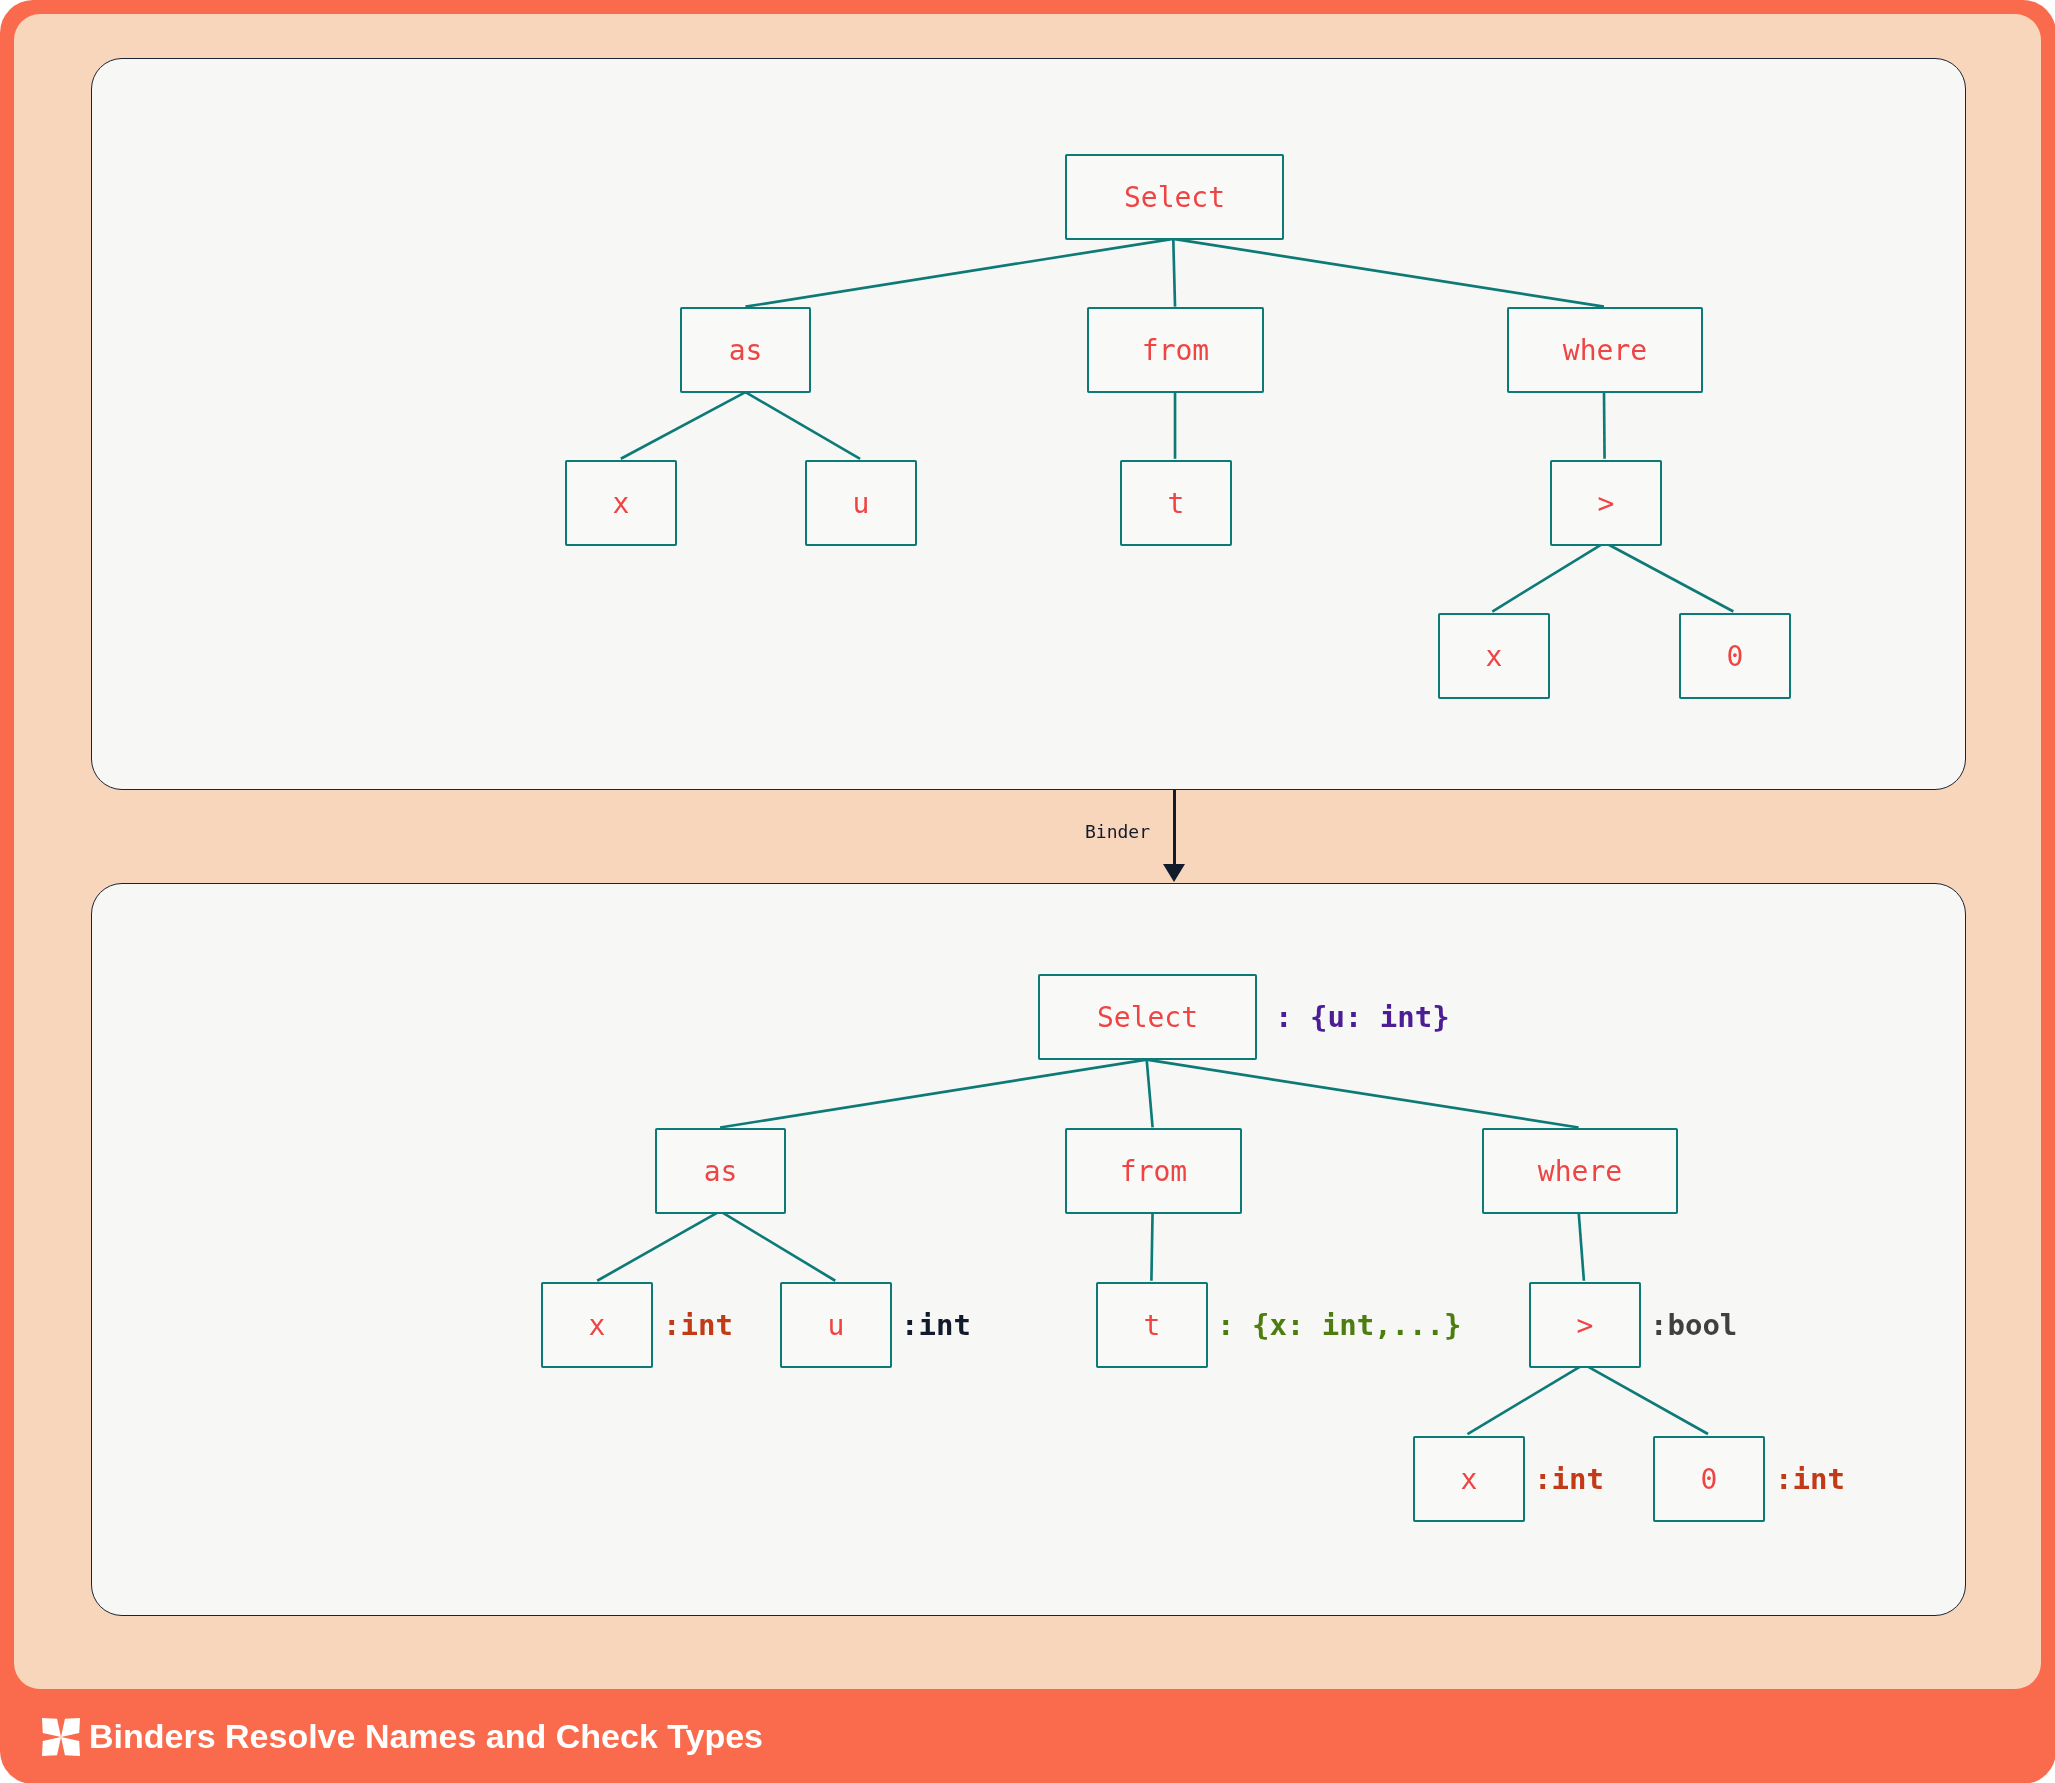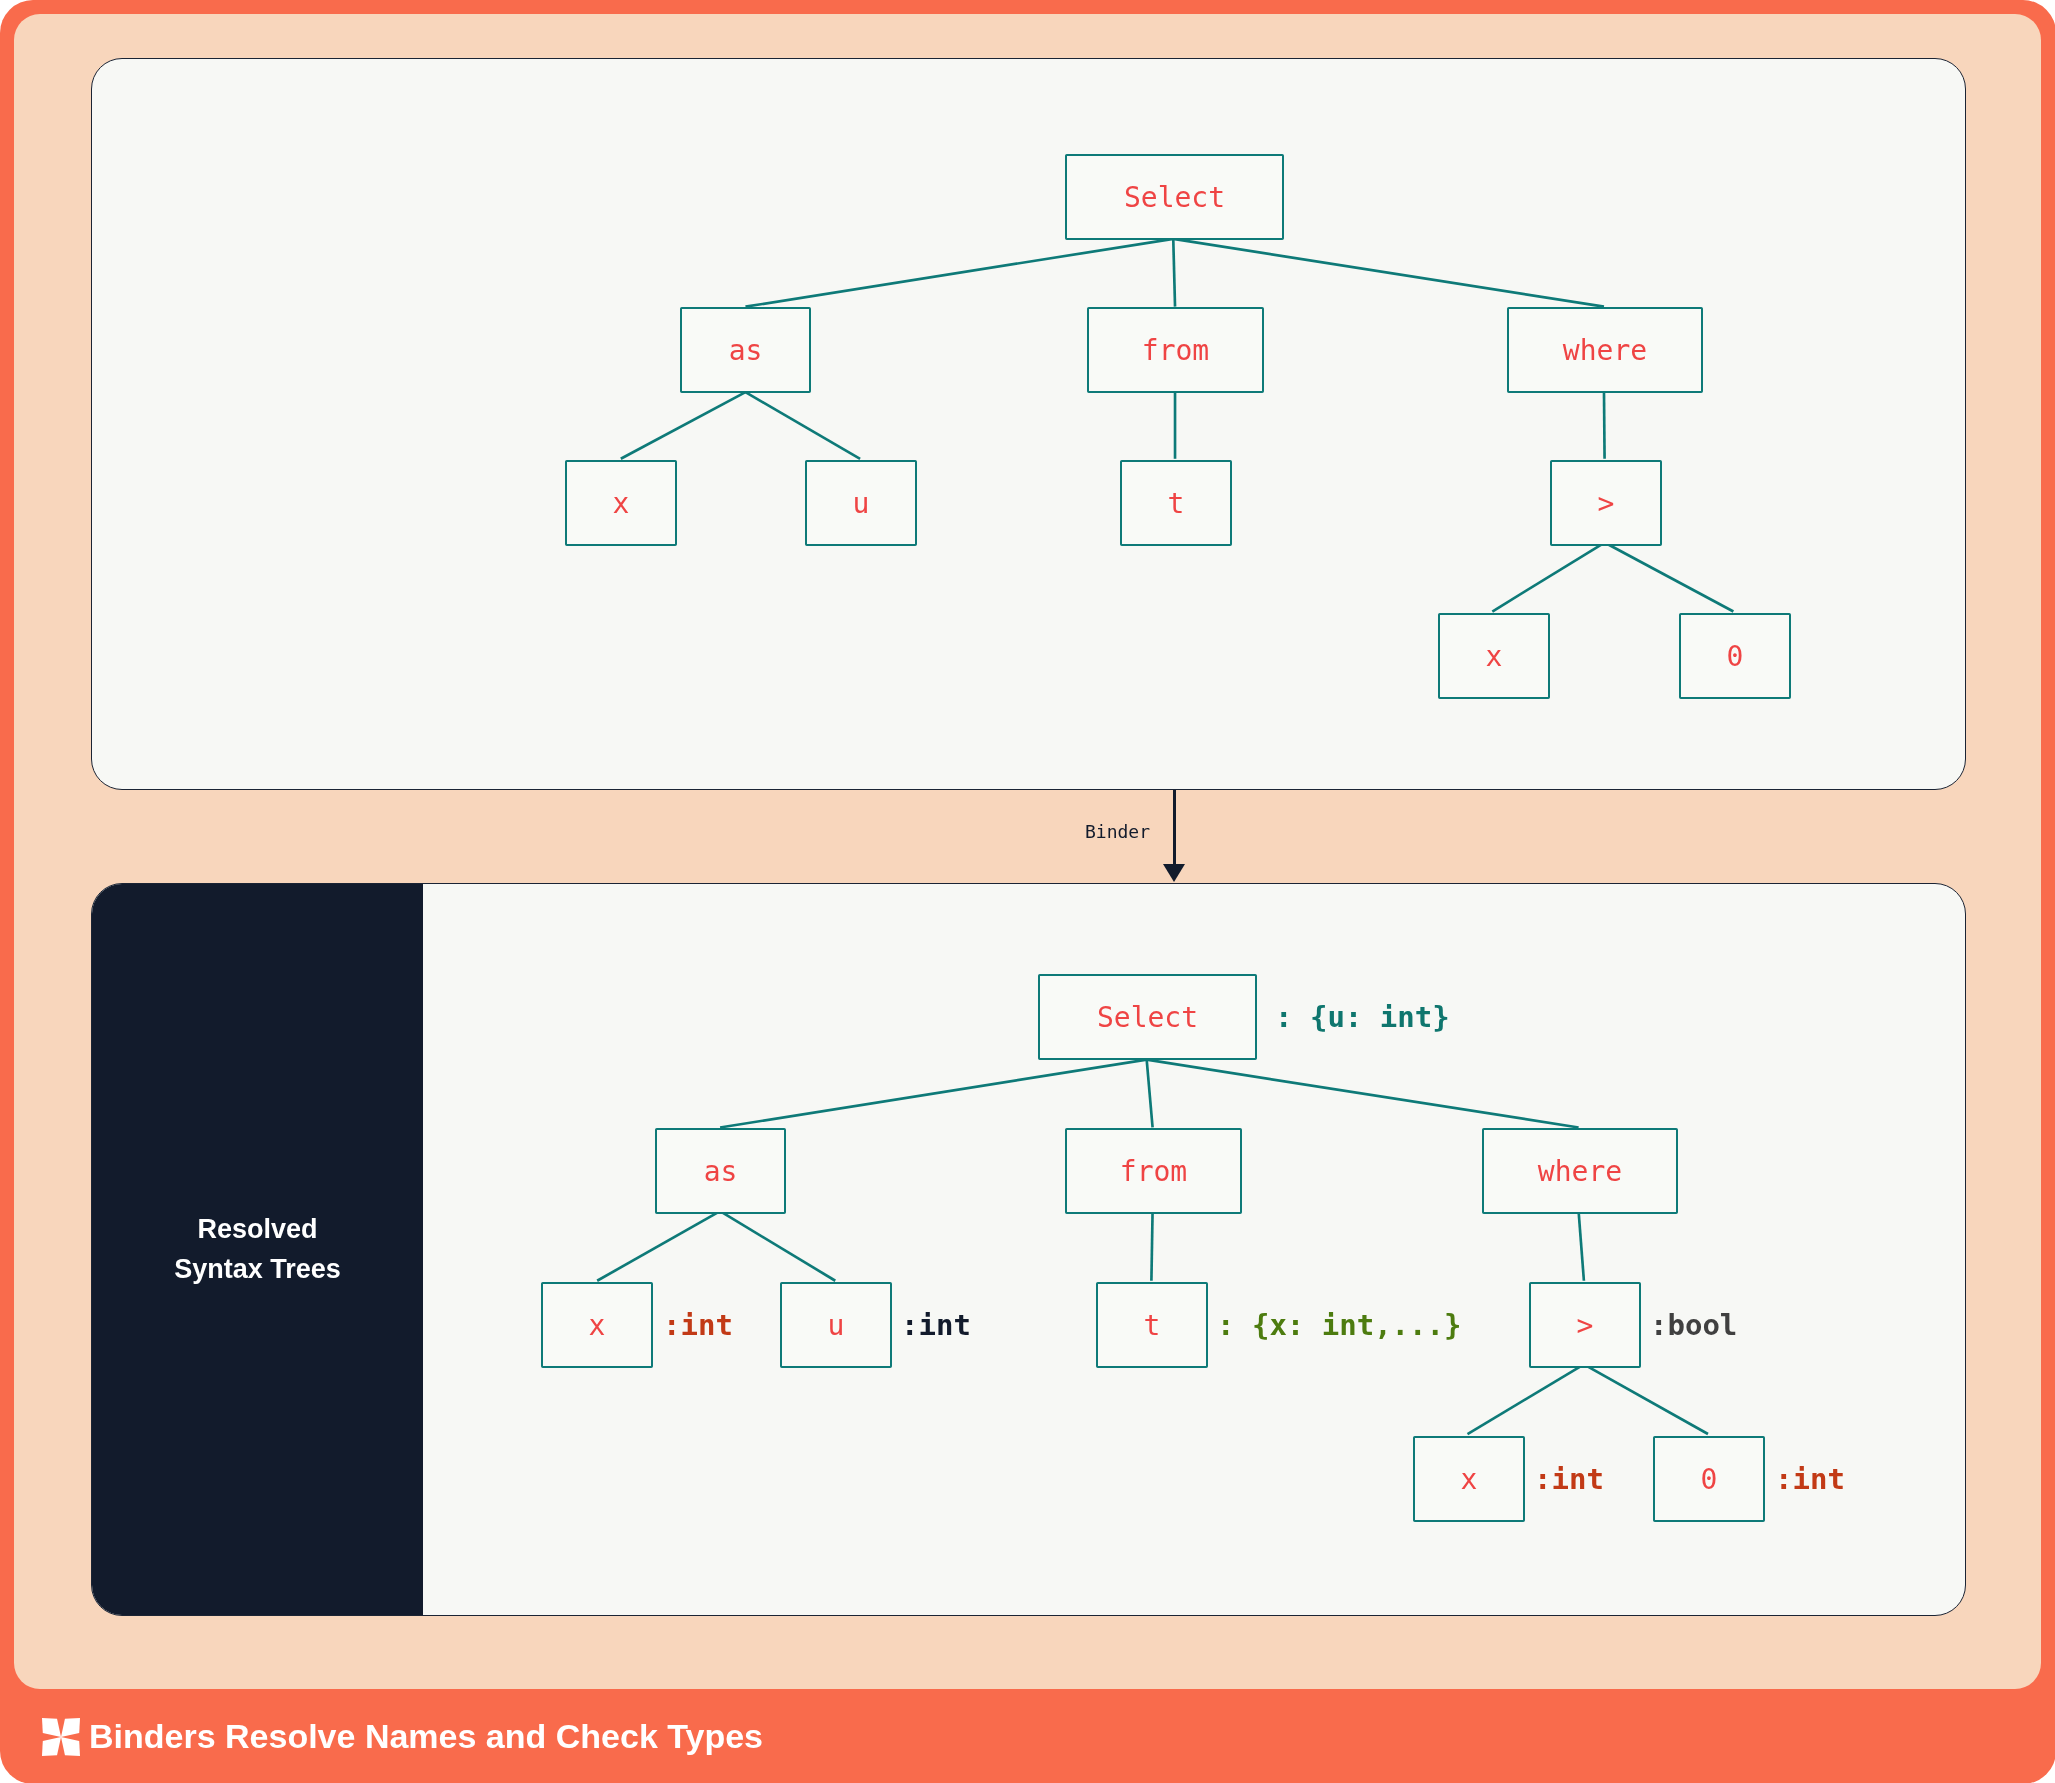--- a/index.html
+++ b/index.html
@@ -111,21 +111,21 @@
             <line class="edge" x1="1785" y1="298" x2="2516" y2="413"></line>
             <line class="edge" x1="1063" y1="555" x2="855" y2="673"></line>
             <line class="edge" x1="1063" y1="555" x2="1258" y2="673"></line>
             <line class="edge" x1="1795" y1="555" x2="1793" y2="673"></line>
             <line class="edge" x1="2516" y1="555" x2="2525" y2="673"></line>
             <line class="edge" x1="2525" y1="815" x2="2328" y2="933"></line>
             <line class="edge" x1="2525" y1="815" x2="2735" y2="933"></line>
           </svg>
 
           <div class="node" style="left:946px;top:90px;width:219px;">Select</div>
-          <div class="ann" style="left: 1183px; top: 90px; color: #0f766e;">: {u: int}</div>
+          <div class="ann" style="left: 1183px; top: 90px; color: #4c1d95;">: {u: int}</div>
 
           <div class="node" style="left:563px;top:244px;width:131px;">as</div>
           <div class="node" style="left:973px;top:244px;width:177px;">from</div>
           <div class="node" style="left:1390px;top:244px;width:196px;">where</div>
 
           <div class="node" style="left:449px;top:398px;width:112px;">x</div>
           <div class="ann" style="left: 571px; top: 398px; color: rgb(194, 58, 22);">:int</div>
 
           <div class="node" style="left:688px;top:398px;width:112px;">u</div>
           <div class="ann" style="left: 809px; top: 398px; color: rgb(18, 27, 44);">:int</div>
@@ -135,24 +135,20 @@
 
           <div class="node" style="left:1437px;top:398px;width:112px;">&gt;</div>
           <div class="ann" style="left: 1558px; top: 398px; color: #404040;">:bool</div>
 
           <div class="node" style="left:1321px;top:552px;width:112px;">x</div>
           <div class="ann" style="left: 1442px; top: 552px; color: rgb(194, 58, 22);">:int</div>
 
           <div class="node" style="left:1561px;top:552px;width:112px;">0</div>
           <div class="ann" style="left: 1683px; top: 552px; color: rgb(194, 58, 22);">:int</div>
         </div>
-        <div class="sidebar">
-          <span class="sidebar-label">Resolved
-Syntax Trees</span>
-        </div>
       </section>
 
     </div>
 
     <div class="footer">
       <svg class="logo" width="56" height="56" viewBox="0 0 100 100">
         <g fill="#ffffff" transform="rotate(45 50 50)">
           <polygon points="50,50 32,22 50,2 68,22"></polygon>
           <polygon points="50,50 78,32 98,50 78,68"></polygon>
           <polygon points="50,50 68,78 50,98 32,78"></polygon>

